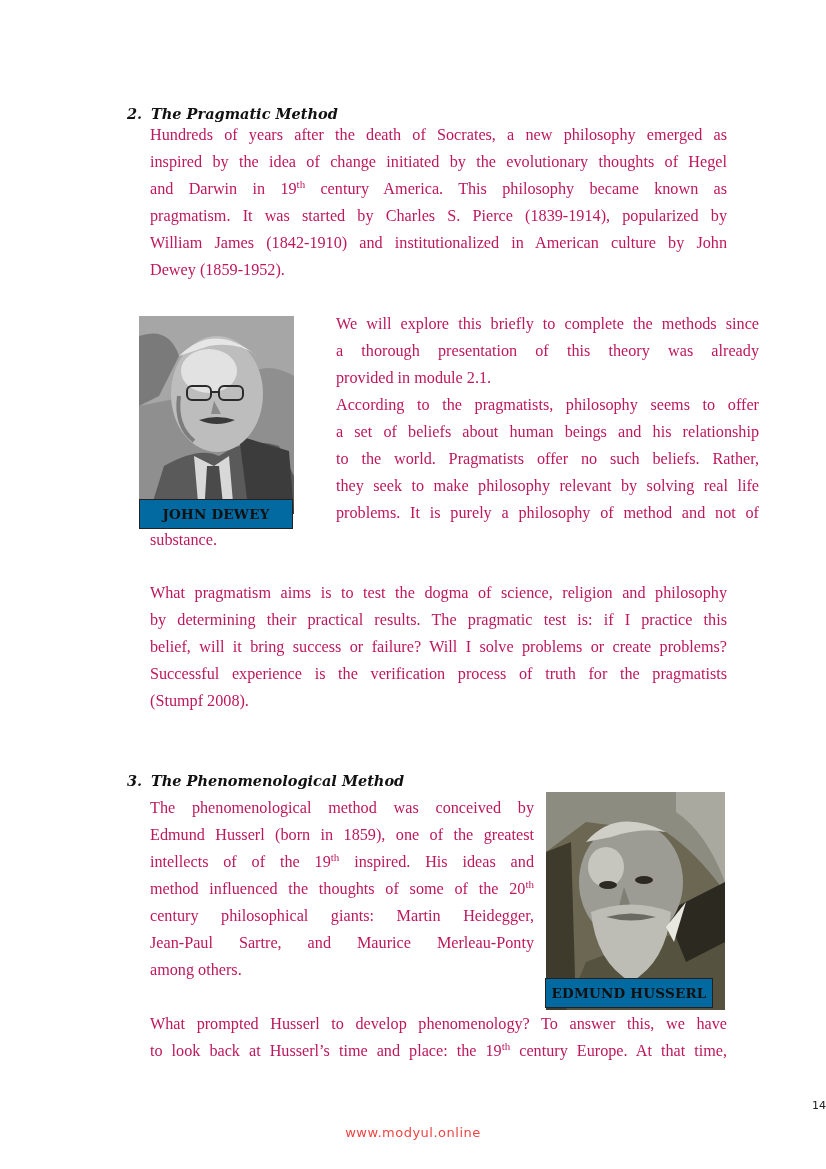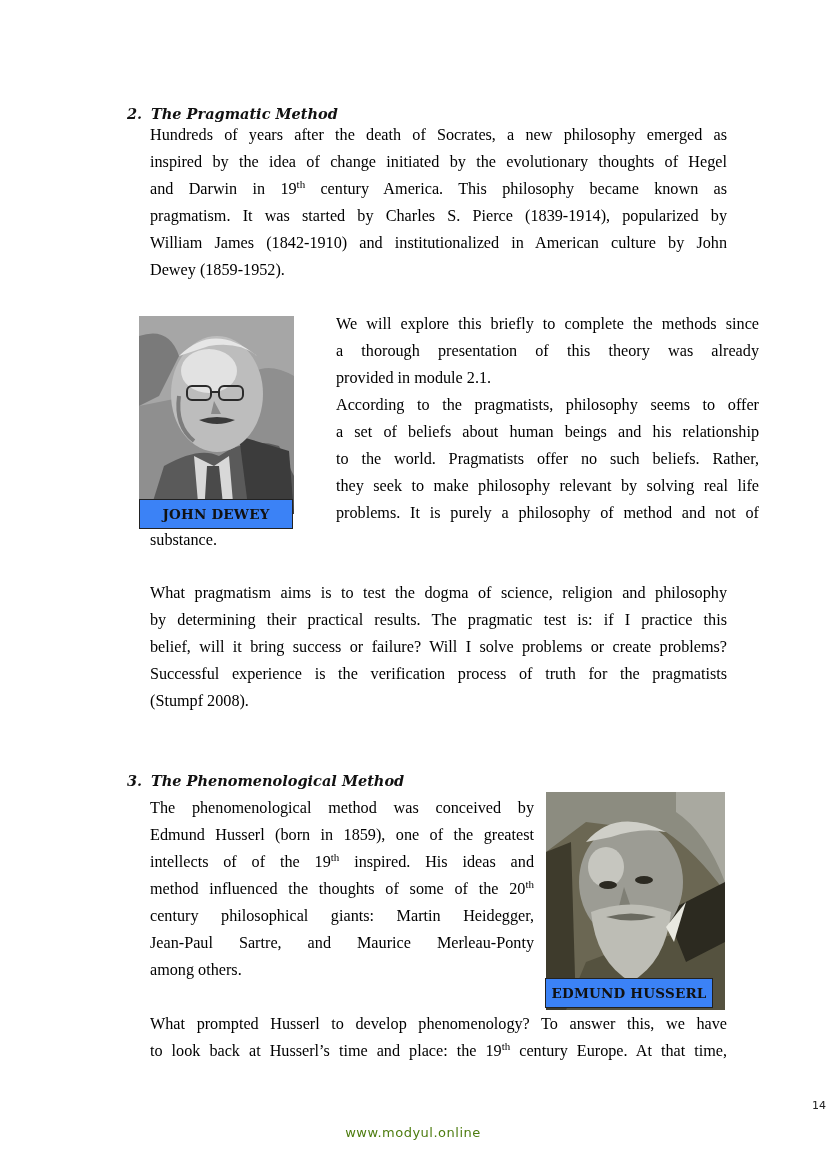--- a/index.html
+++ b/index.html
@@ -3,32 +3,32 @@
 <meta charset="utf-8">
 <style>
   html, body { margin: 0; padding: 0; background: #ffffff; }
   body { width: 826px; height: 1169px; position: relative; overflow: hidden;
          font-family: "DejaVu Serif", "Liberation Serif", serif; color: #1a1a1a; }
   .page { position: absolute; left: 0; top: 0; width: 826px; height: 1169px; }
   .heading { position: absolute; font-family: "DejaVu Serif", serif; font-weight: bold;
              font-style: italic; font-size: 14.5px; color: #111; white-space: nowrap; }
   .heading .num { display: inline-block; width: 24px; }
   .para { position: absolute; font-family: "Liberation Serif", "DejaVu Serif", serif;
-          font-size: 16.2px; line-height: 27px; text-align: justify; color: #000000; }
+          font-size: 16.2px; line-height: 27px; text-align: justify; color: #be185d; }
   .line { display: block; height: 27px; white-space: nowrap; }
   .line.j { text-align: justify; text-align-last: justify; white-space: normal; }
   sup { font-size: 11px; vertical-align: 6px; line-height: 0; }
   .photo { position: absolute; overflow: hidden; }
-  .caption { position: absolute; background: #3b82f6; border: 1.3px solid #222;
+  .caption { position: absolute; background: #0369a1; border: 1.3px solid #222;
              font-family: "DejaVu Serif", serif; font-weight: bold; font-size: 13.5px;
              text-align: center; color: #111; box-sizing: border-box; letter-spacing: 0.2px; }
   .footer-num { position: absolute; left: 0; width: 826px; top: 1099px; text-align: right;
                 font-family: "DejaVu Sans", sans-serif; font-size: 11px; color: #222; }
   .footer-url { position: absolute; left: 0; width: 826px; top: 1125px; text-align: center;
-                font-family: "DejaVu Sans", sans-serif; font-size: 13px; color: #4d7c0f;
+                font-family: "DejaVu Sans", sans-serif; font-size: 13px; color: #ef4444;
                 letter-spacing: 0.5px; }
 </style>
 </head>
 <body>
 
 <div class="page">
 
   <div class="heading" style="left:127px; top:105px;">
     <span class="num">2.</span><span>The Pragmatic Method</span>
   </div>

